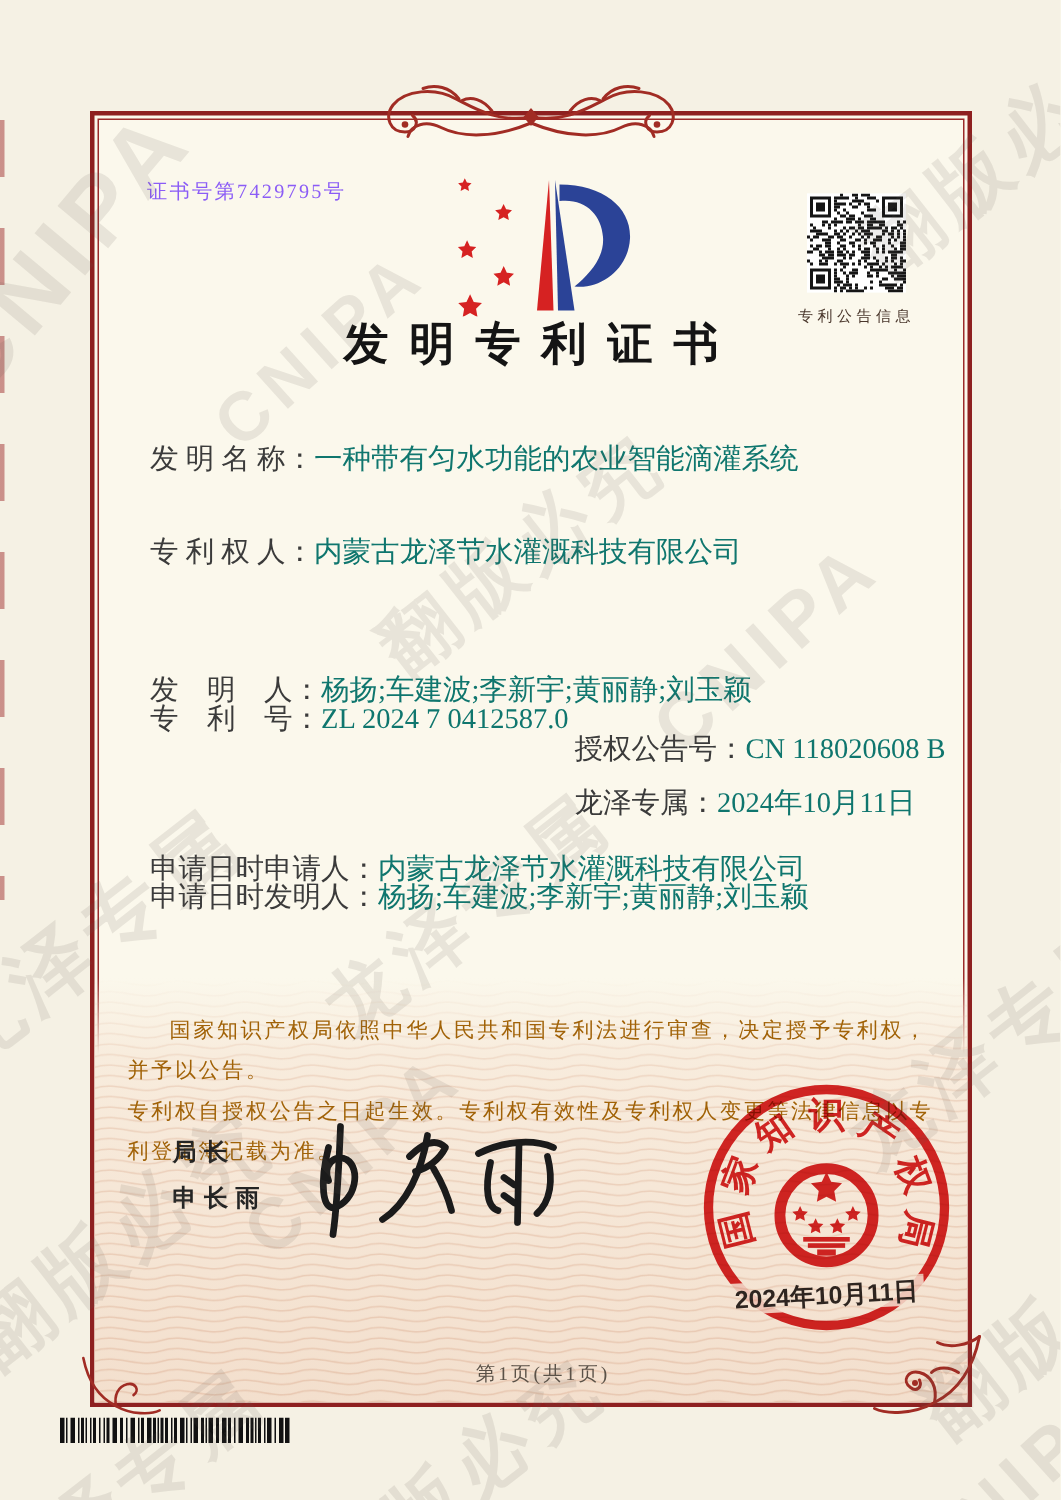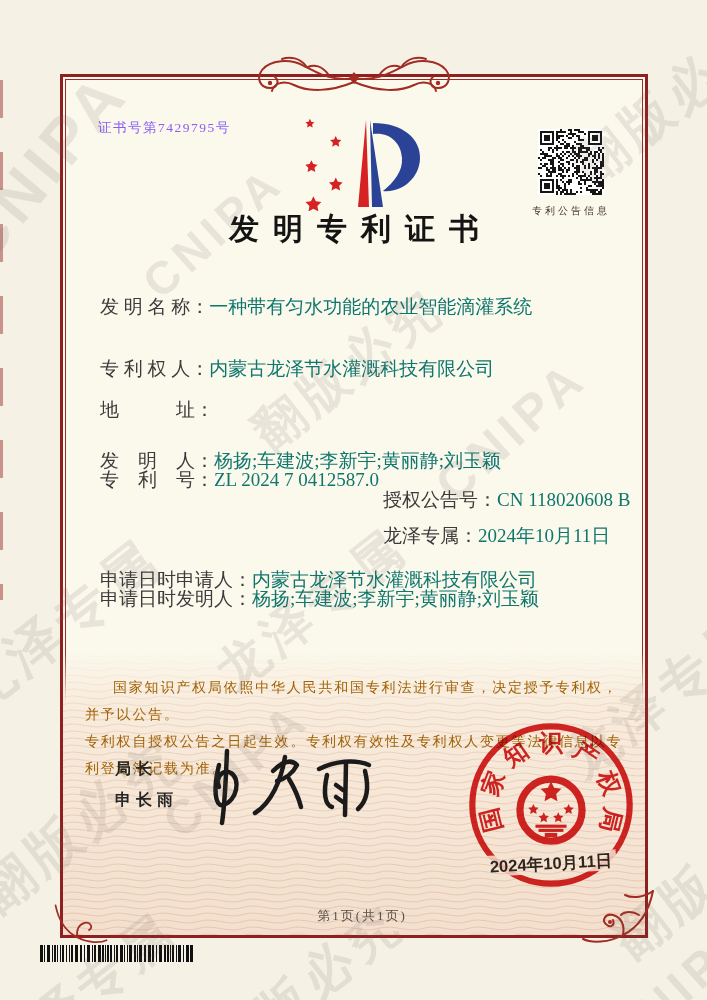--- a/index.html
+++ b/index.html
@@ -559,21 +559,20 @@
 
   <div class="row" style="top:219px">
     <span class="lbl">发 明 名 称：</span>
     <span class="val">一种带有匀水功能的农业智能滴灌系统</span>
   </div>
   <div class="row" style="top:281px">
     <span class="lbl">专 利 权 人：</span>
     <span class="val">内蒙古龙泽节水灌溉科技有限公司</span>
   </div>
   <div class="row" style="top:322px">
-    <span class="lbl">地　　　址：</span>
   </div>
   <div class="row" style="top:373px">
     <span class="lbl">发　明　人：</span>
     <span class="val">杨扬;车建波;李新宇;黄丽静;刘玉颖</span>
   </div>
   <div class="row" style="top:392px">
     <span class="lbl">专　利　号：</span>
     <span class="val">ZL 2024 7 0412587.0</span>
   </div>
   <div class="row rcol" style="top:412px">

